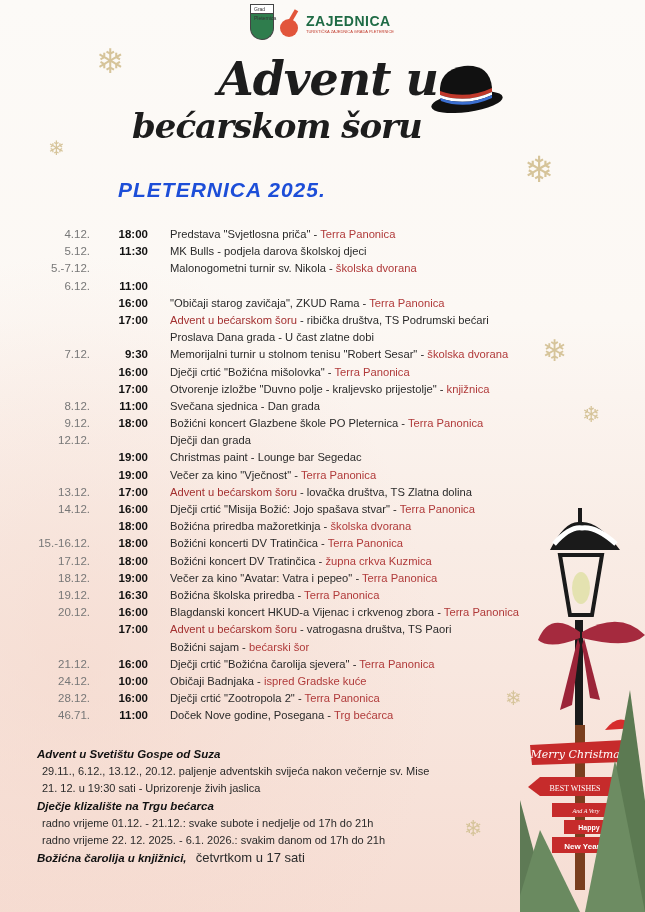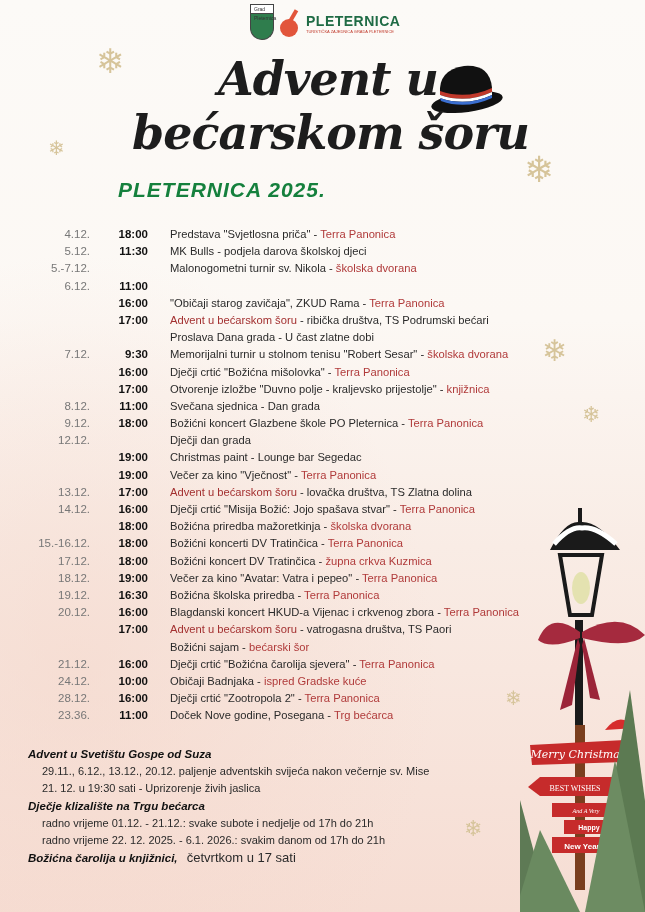--- a/index.html
+++ b/index.html
@@ -20,57 +20,57 @@
   .shield .top { height:10px; background:#fff; border:1px solid #444; font-size:5px; line-height:9px; color:#333; padding-left:3px; }
   .shield .body { height:26px; background:#2f7d4d; border-radius:0 0 12px 12px; border:1px solid #444; border-top:none; }
   .guitar { width:20px; height:28px; position:relative; }
   .guitar .circ { position:absolute; left:0; bottom:0; width:18px; height:18px; border-radius:50%; background:#e2553b; }
   .guitar .neck { position:absolute; left:10px; top:0; width:4px; height:18px; background:#e2553b; transform:rotate(30deg); }
   .brand { display:flex; flex-direction:column; }
   .brand .name { font-weight:bold; font-size:14px; color:#1f6b45; letter-spacing:0.5px; }
   .brand .sub { font-size:4px; color:#c0392b; line-height:5px; }
 
   .title1 { position:absolute; left:218px; top:52px; font-family:"DejaVu Serif", serif; font-style:italic; font-weight:bold; font-size:46px; color:#1d1d1d; letter-spacing:-1px;text-align:center; }
-  .title2 { position:absolute; left:132px; top:106px; font-family:"DejaVu Serif", serif; font-style:italic; font-weight:bold; font-size:46px; color:#1d1d1d; letter-spacing:-1px; }
+  .title2 { position:absolute; left:132px; top:106px; font-family:"DejaVu Serif", serif; font-style:italic; font-weight:bold; font-size:34px; color:#1d1d1d; letter-spacing:-1px; }
   .hat { position:absolute; left:428px; top:58px; width:78px; height:56px; }
-  .subtitle { position:absolute; left:118px; top:178px; font-family:"Liberation Sans", sans-serif; font-style:italic; font-weight:bold; font-size:21px; color:#15803d; letter-spacing:1px; }
+  .subtitle { position:absolute; left:118px; top:178px; font-family:"Liberation Sans", sans-serif; font-style:italic; font-weight:bold; font-size:21px; color:#1d4ed8; letter-spacing:1px; }
 
   .flake { position:absolute; color:#d6c49a; line-height:1; }
 
   .schedule { position:absolute; left:0; top:226px; width:640px; }
   .row { position:relative; height:17.2px; font-size:11.2px; line-height:17.2px; white-space:nowrap; }
   .row .date { position:absolute; right:550px; color:#777; font-size:11.5px; }
   .row .time { position:absolute; right:492px; color:#111; font-weight:bold; font-size:11.5px; }
   .row .desc { position:absolute; left:170px; color:#2a2a2a; }
   .row .desc .hl { color:#b03a3a;margin-top:27px; }
   .row .desc .lead { color:#a33030; }
 
   .extras { position:absolute; left:28px; top:745px; width:460px; }
-  .ex-h { font-style:italic; font-weight:bold; font-size:11.5px; color:#111; height:18px; line-height:18px; }
+  .ex-h { font-style:italic; font-weight:bold; font-size:11.5px; color:#111; height:18px; line-height:18px;margin-left:9px; }
   .ex-l { font-size:11px; color:#2a2a2a; padding-left:14px; height:17px; line-height:17px; white-space:nowrap; }
   .ex-inline { font-size:13px; color:#2a2a2a; font-weight:normal; font-style:normal; margin-left:6px; }
 
   .deco { position:absolute; left:520px; top:500px; width:125px; height:412px; overflow:hidden; }
 </style>
 </head>
 <body>
 
 <div class="bg-swoosh"></div>
 
 <div class="logos">
   <div class="shield">
     <div class="top">Grad Pleternica</div>
     <div class="body"></div>
   </div>
   <div class="guitar">
     <div class="neck"></div>
       <div class="circ"></div>
   </div>
   <div class="brand">
-    <span class="name">PLETERNICA</span>
+    <span class="name">ZAJEDNICA</span>
     <span class="sub">TURISTIČKA ZAJEDNICA GRADA PLETERNICE</span>
   </div>
 </div>
 
 <div class="flake" style="left:96px;top:44px;font-size:34px;">❄</div>
 <div class="flake" style="left:48px;top:138px;font-size:20px;">❄</div>
 <div class="flake" style="left:524px;top:152px;font-size:36px;">❄</div>
 <div class="flake" style="left:542px;top:336px;font-size:30px;">❄</div>
 <div class="flake" style="left:582px;top:404px;font-size:22px;">❄</div>
 <div class="flake" style="left:505px;top:688px;font-size:20px;">❄</div>
@@ -221,21 +221,21 @@
       <span class="date">24.12.</span>
       <span class="time">10:00</span>
       <span class="desc"><span>Običaji Badnjaka - </span><span class="hl">ispred Gradske kuće</span></span>
     </div>
     <div class="row">
       <span class="date">28.12.</span>
       <span class="time">16:00</span>
       <span class="desc"><span>Dječji crtić "Zootropola 2" - </span><span class="hl">Terra Panonica</span></span>
     </div>
     <div class="row">
-      <span class="date">23.36.</span>
+      <span class="date">46.71.</span>
       <span class="time">11:00</span>
       <span class="desc"><span>Doček Nove godine, Posegana - </span><span class="hl">Trg bećarca</span></span>
     </div>
   </div>
 
 <div class="extras">
   <div class="ex-h">Advent u Svetištu Gospe od Suza</div>
   <div class="ex-l">29.11., 6.12., 13.12., 20.12. paljenje adventskih svijeća nakon večernje sv. Mise</div>
   <div class="ex-l">21. 12. u 19:30 sati - Uprizorenje živih jaslica</div>
   <div class="ex-h">Dječje klizalište na Trgu bećarca</div>

